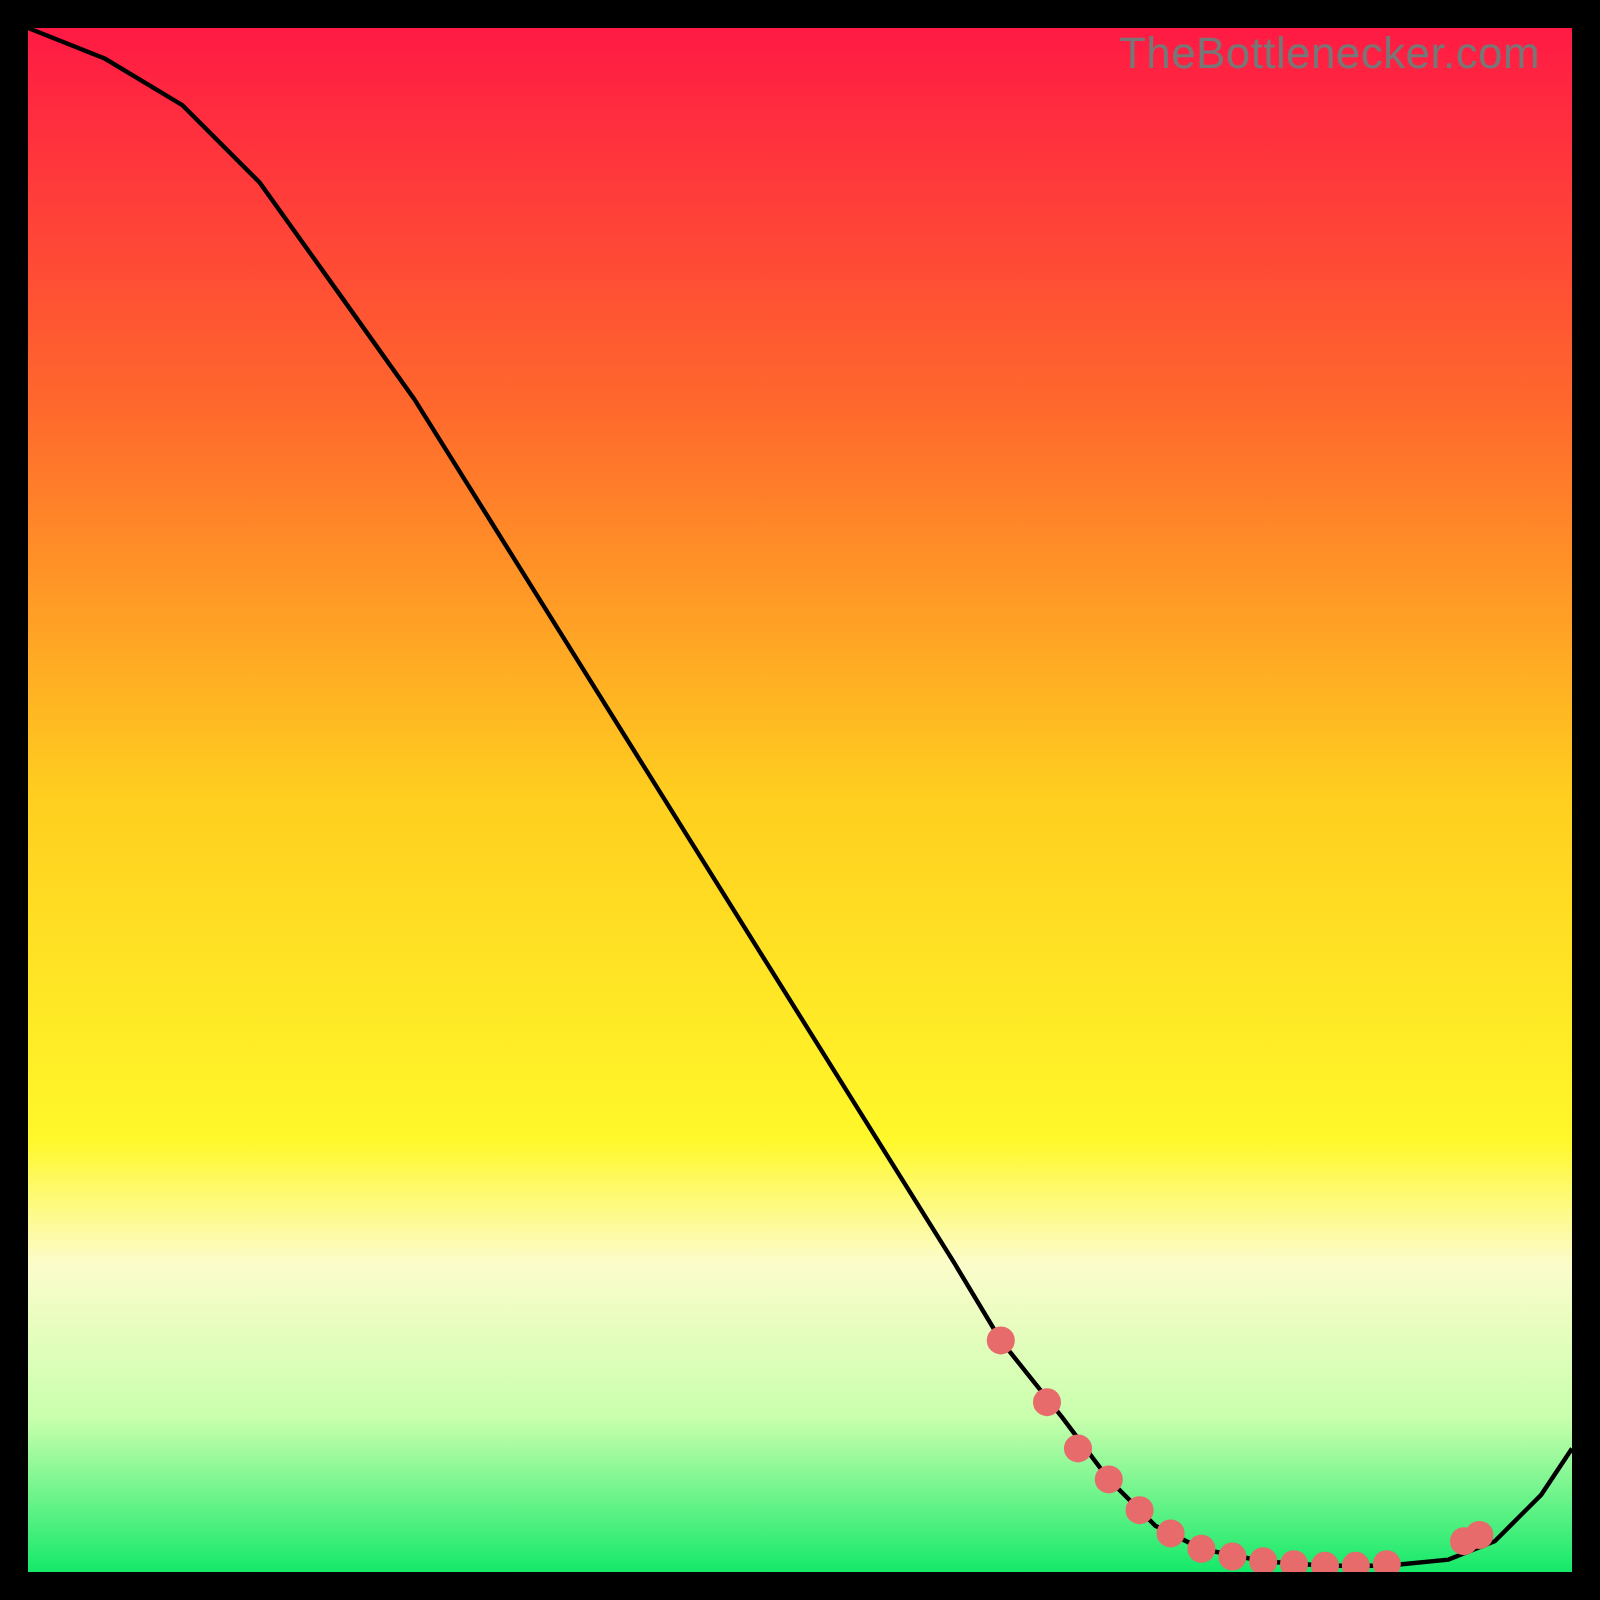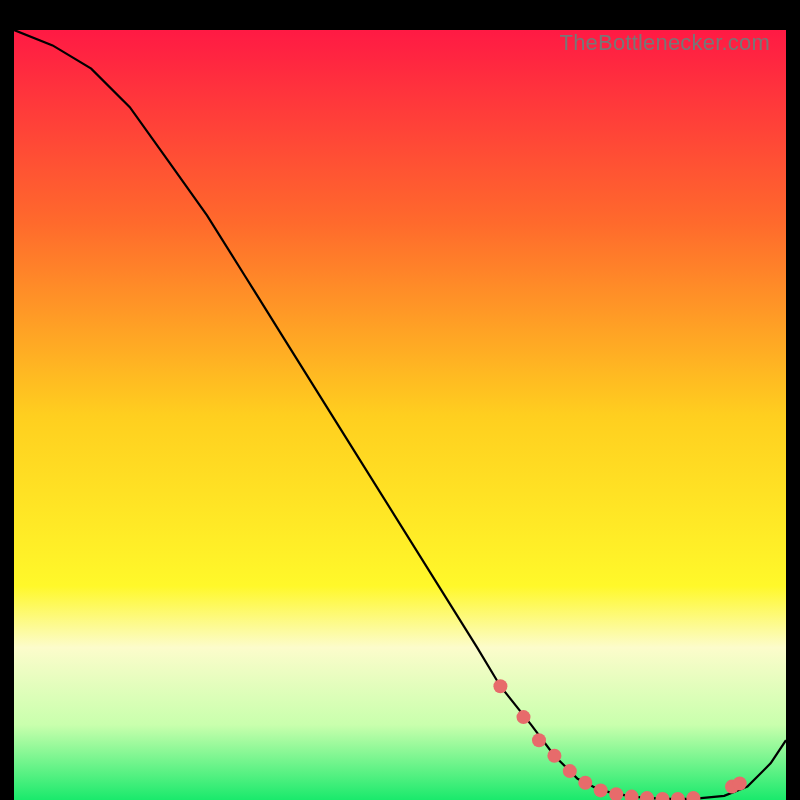--- a/index.html
+++ b/index.html
@@ -12,21 +12,21 @@
   }
   .outer {
     width: 800px;
     height: 800px;
     background: #000;
     position: relative;
   }
   .plot {
     position: absolute;
     left: 14px;
-    top: 30px;
+    top: 14px;
     width: 772px;
     height: 748px;
   }
   .watermark {
     position: absolute;
     top: 0;
     right: 16px;
     font-family: Arial, Helvetica, sans-serif;
     font-size: 22px;
     color: #777;

